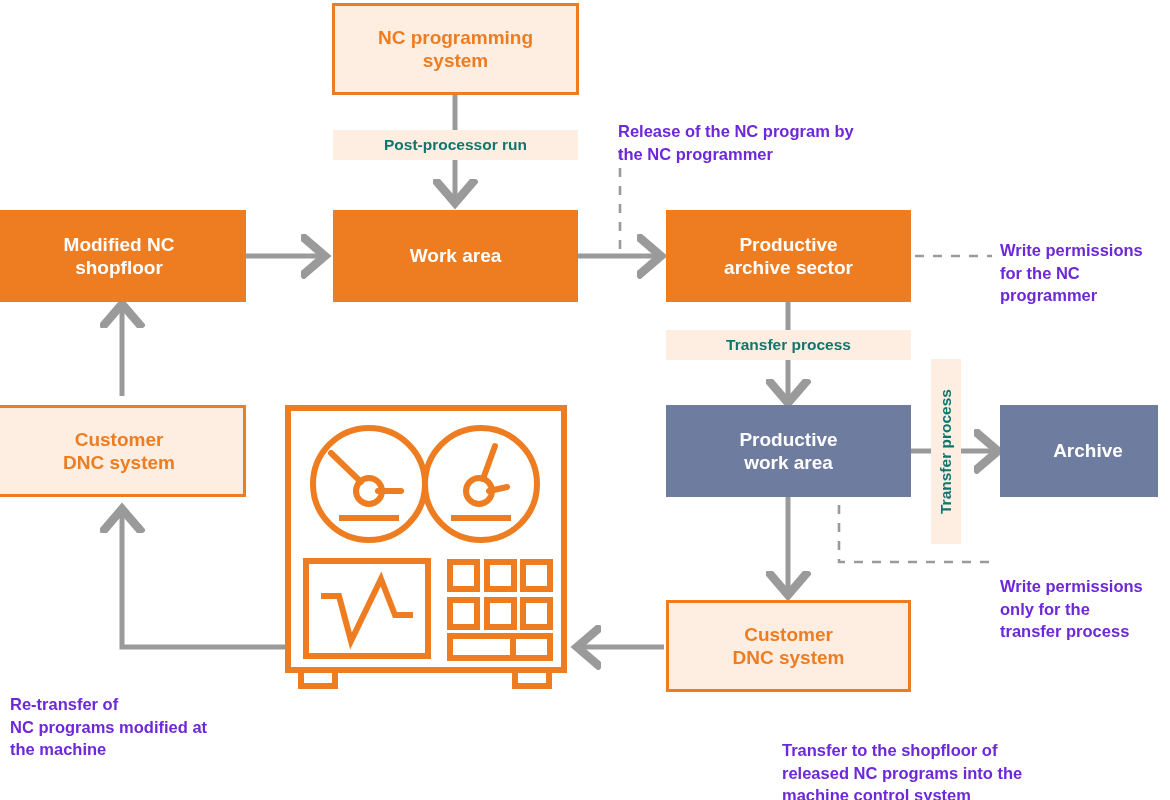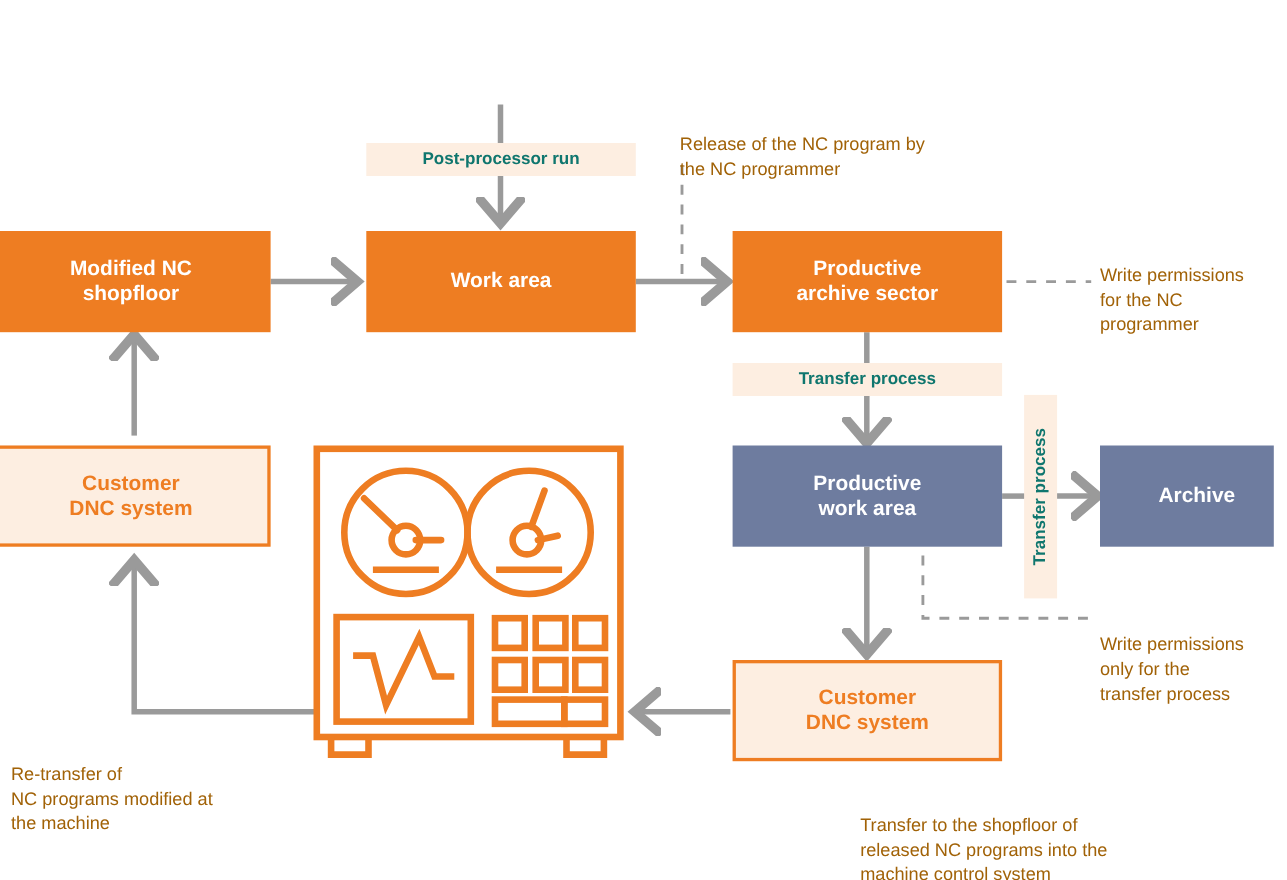--- a/index.html
+++ b/index.html
@@ -64,24 +64,24 @@
     justify-content: center;
     text-align: center;
     white-space: nowrap;
   }
   .label-chip.vertical {
     writing-mode: vertical-rl;
     transform: rotate(180deg);
   }
   .note {
     position: absolute;
-    color: #a16207;
+    color: #6d28d9;
     font-size: 16.5px;
     line-height: 1.38;
-    font-weight: normal;
+    font-weight: bold;
     white-space: pre-line;
   }
   .machine-icon {
     position: absolute;
   }
 </style>
 </head>
 <body>
 
 <div id="stage">
@@ -138,20 +138,24 @@
 
     <g>
       <line x1="915" y1="256" x2="992" y2="256" stroke="#9a9a9a" stroke-width="2.6" stroke-dasharray="9 9"></line>
     </g>
 
     <g>
       <polyline points="839,505 839,562 992,562" fill="none" stroke="#9a9a9a" stroke-width="2.6" stroke-dasharray="9 9"></polyline>
     </g>
   </svg>
 
+  <div class="box box-orange-outline" style="left:332px; top:3px; width:247px; height:92px;">
+    <span style="white-space:pre-line;">NC programming
+system</span>
+  </div>
 
   <div class="box box-orange-solid" style="left:-8px; top:210px; width:254px; height:92px;">
     <span style="white-space:pre-line;">Modified NC
 shopfloor</span>
   </div>
 
   <div class="box box-orange-solid" style="left:333px; top:210px; width:245px; height:92px;">
     <span style="white-space:pre-line;">Work area</span>
   </div>
 

